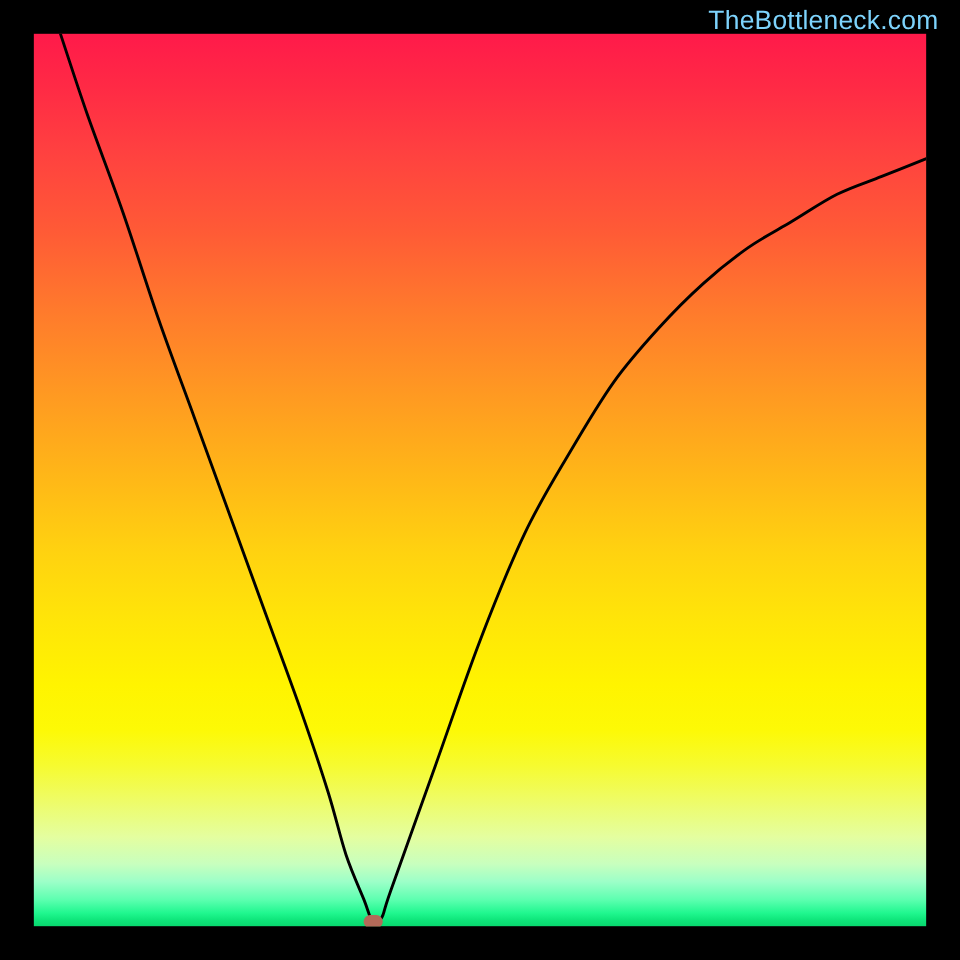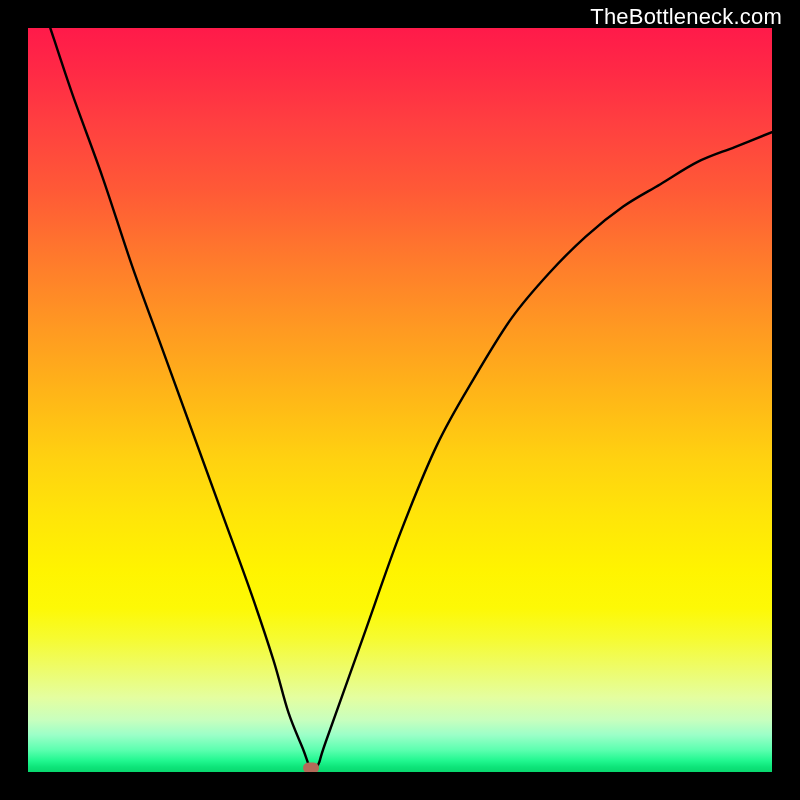--- a/index.html
+++ b/index.html
@@ -8,21 +8,21 @@
     height: 800px;
     background: #000;
     position: relative;
     font-family: Arial, Helvetica, sans-serif;
     overflow: hidden;
   }
   .watermark {
     position: absolute;
     top: 4px;
     right: 18px;
-    color: #ffffff;
+    color: #7dd3fc;
     font-size: 22px;
     letter-spacing: 0.2px;
     z-index: 10;
   }
   .plot-area {
     position: absolute;
     left: 28px;
     top: 28px;
     width: 744px;
     height: 744px;

